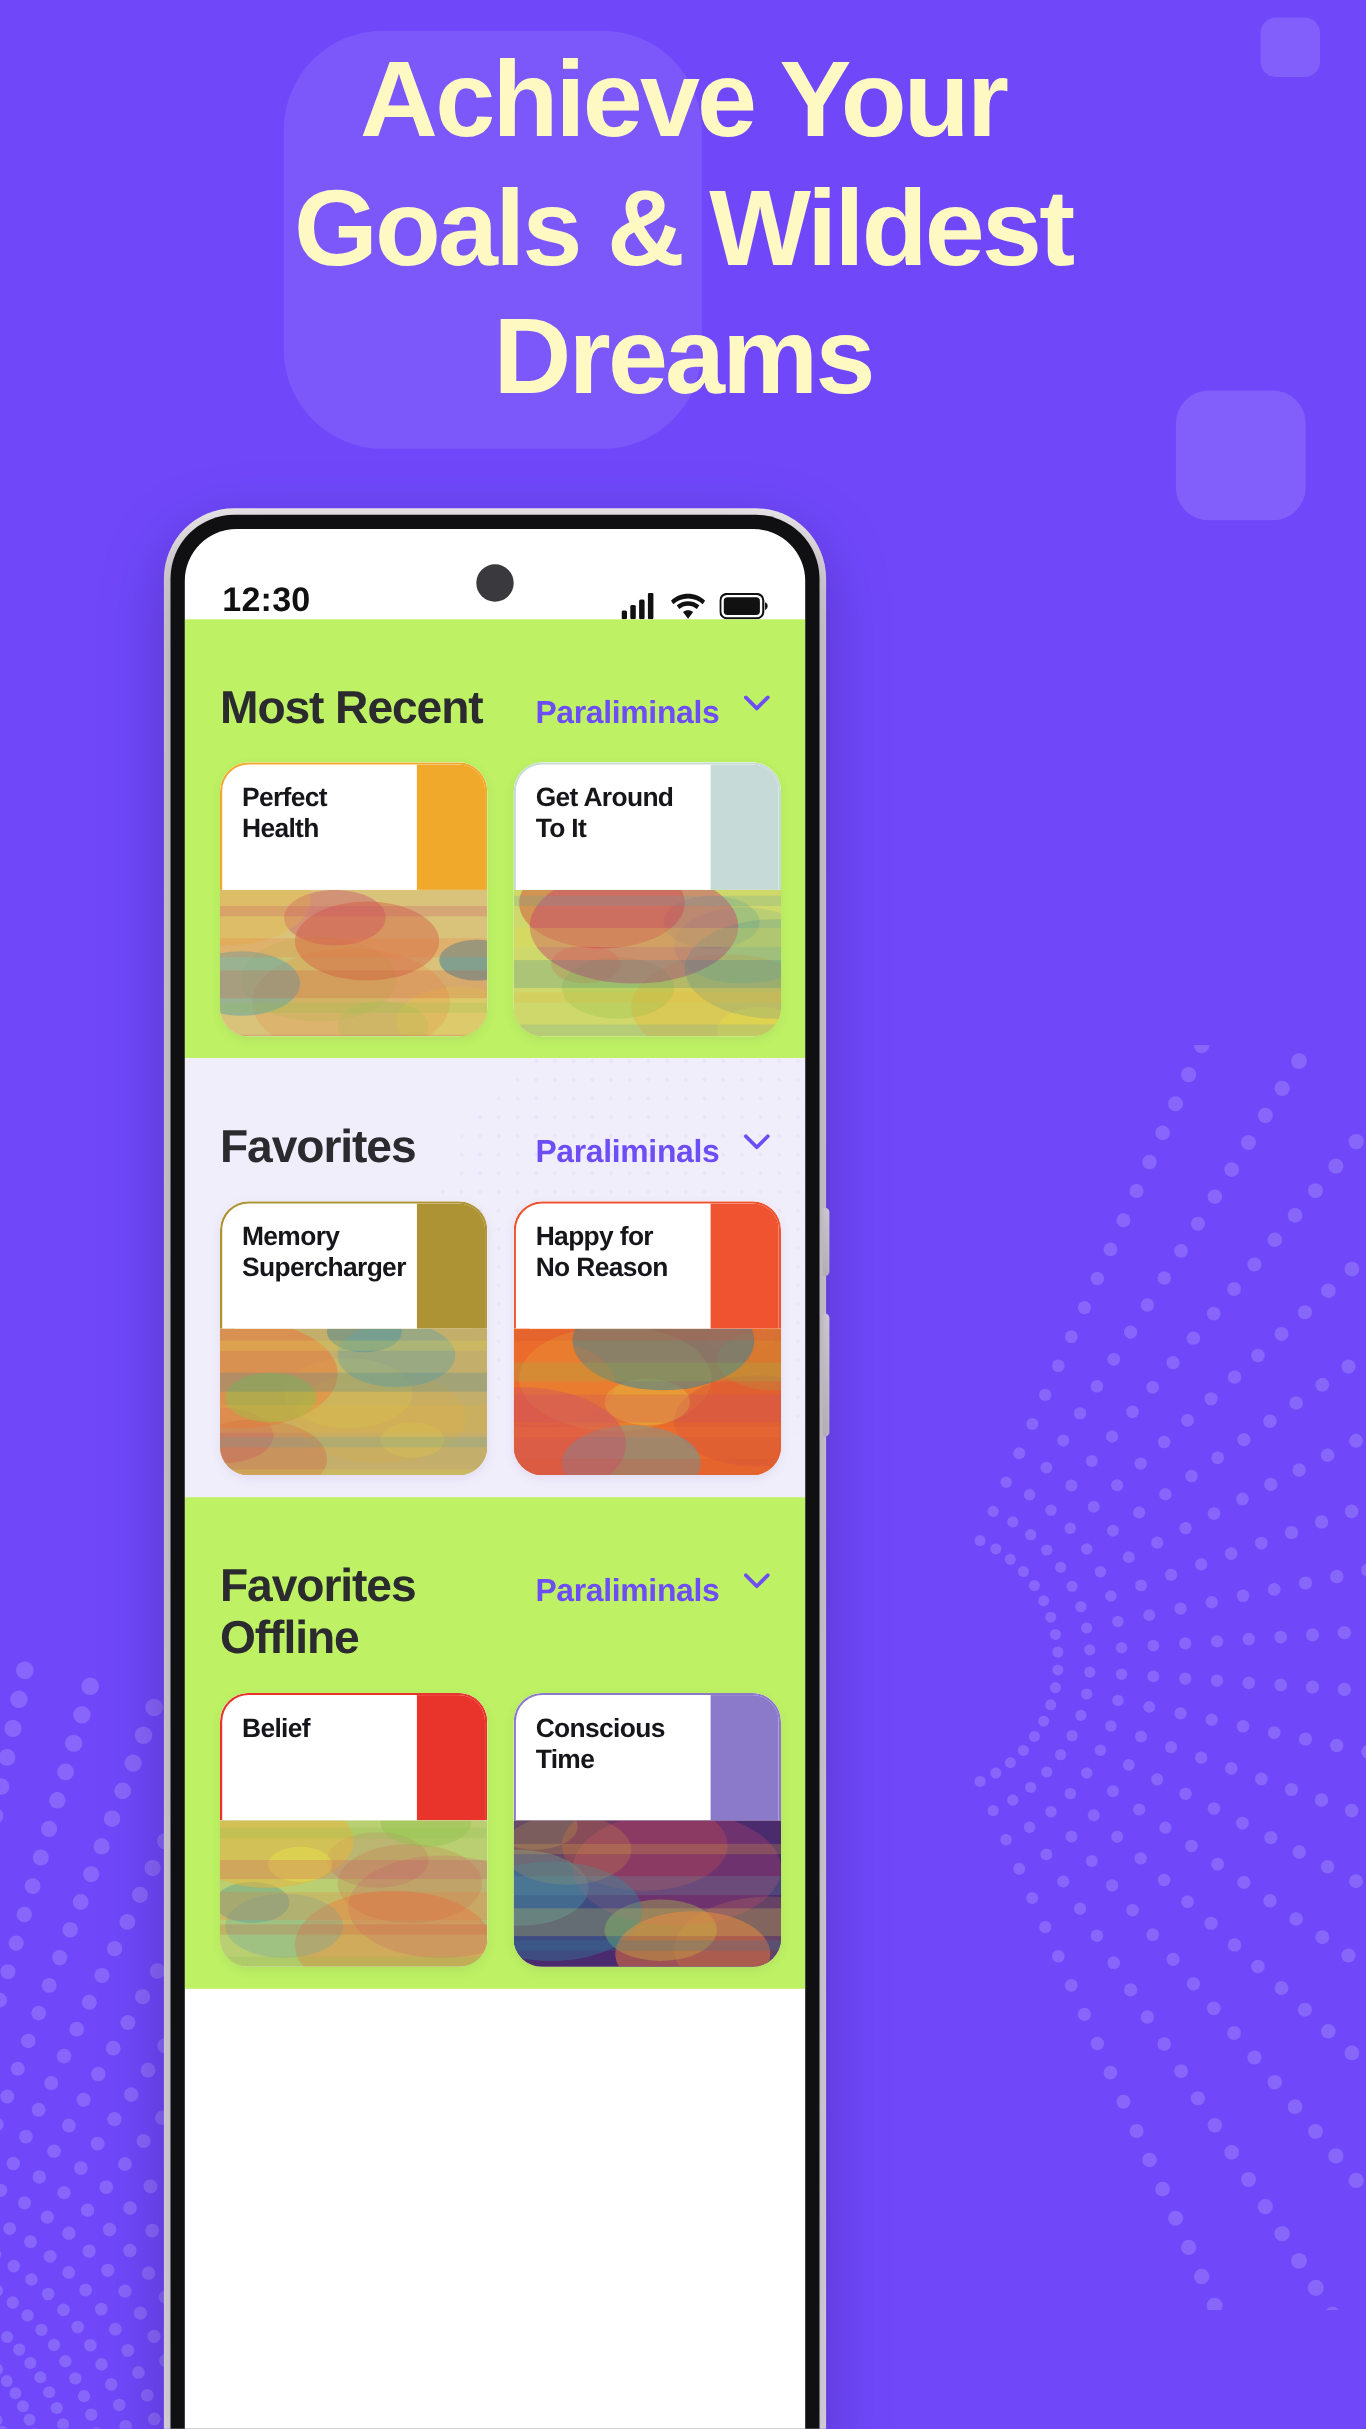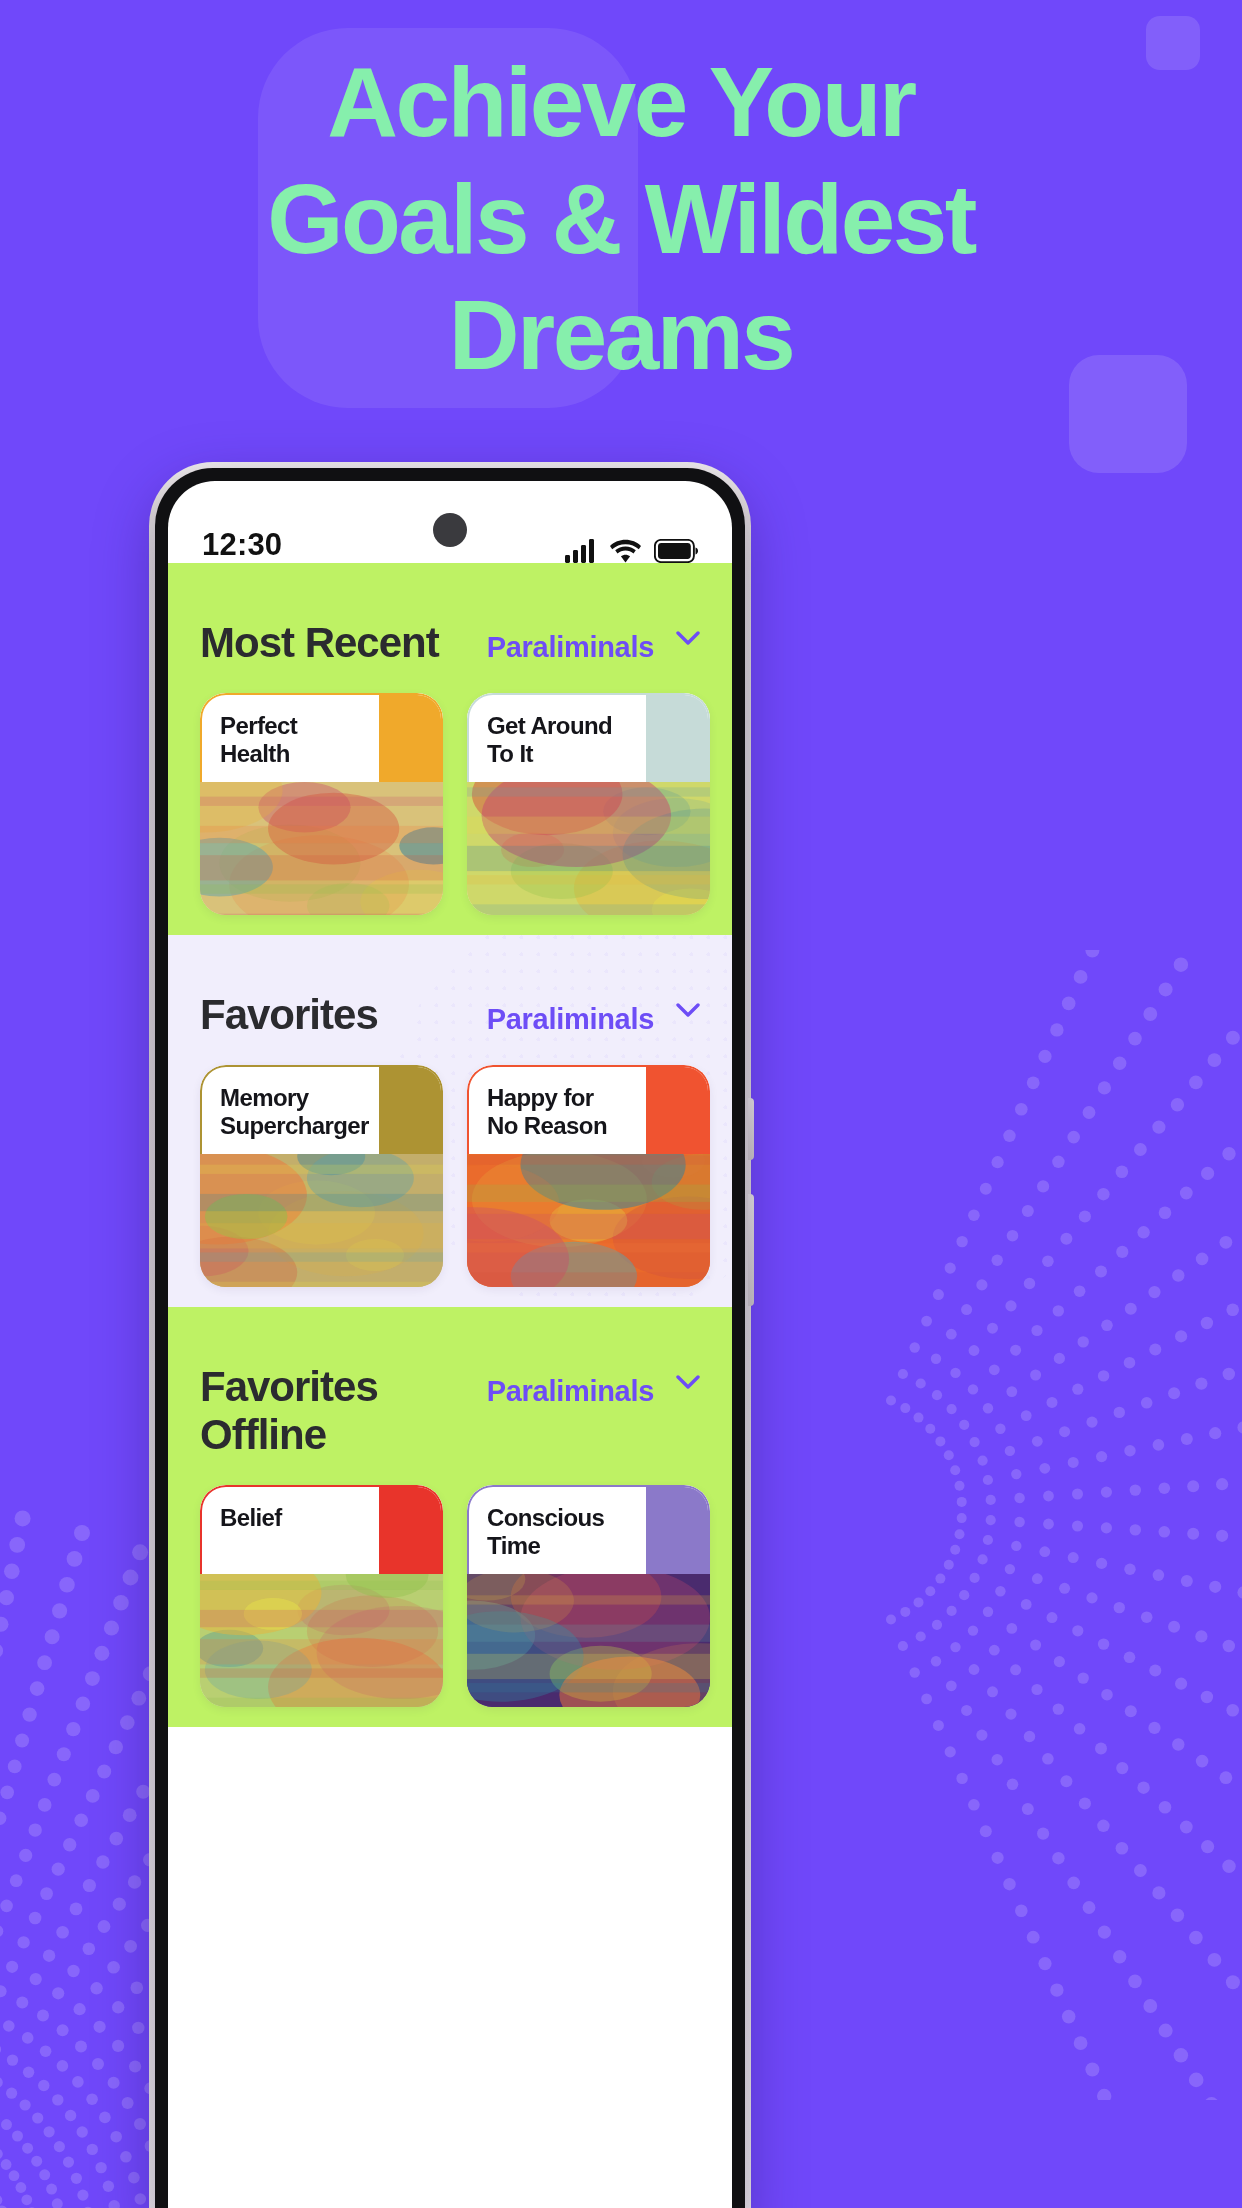--- a/index.html
+++ b/index.html
@@ -28,23 +28,23 @@
   
   .dots { position:absolute; opacity:.55; }
   .dots svg { display:block; }
 
   .dots.left  { left:-250px; bottom:-120px; }
   .dots.right { right:-180px; top:950px; }
 
   
   .headline {
     position:absolute;
-    top:44px; left:0; right:0;
+    top:32px; left:0; right:0;
     text-align:center;
-    color:#86efac;
+    color:#fef9c3;
     font-size:98px;
     line-height:1.19;
     font-weight:700;
     letter-spacing:-2.5px;
     z-index:3;
   }
   .headline .l { display:block; }
 
   
   .phone-wrap {
@@ -169,21 +169,21 @@
     flex:0 0 auto;
     width:243px;
     border-radius:26px;
     overflow:hidden;
     background:#fff;
     position:relative;
     box-shadow:0 3px 10px rgba(40,20,90,.07);
   }
   .card-top {
     position:relative;
-    height:89px;
+    height:116px;
     background:#ffffff;
     border:2px solid var(--accent);
     border-bottom:none;
     border-radius:26px 26px 0 0;
     overflow:hidden;
   }
   .card-top .accent-block{
     position:absolute;
     right:0; top:0; bottom:0;
     width:62px;

